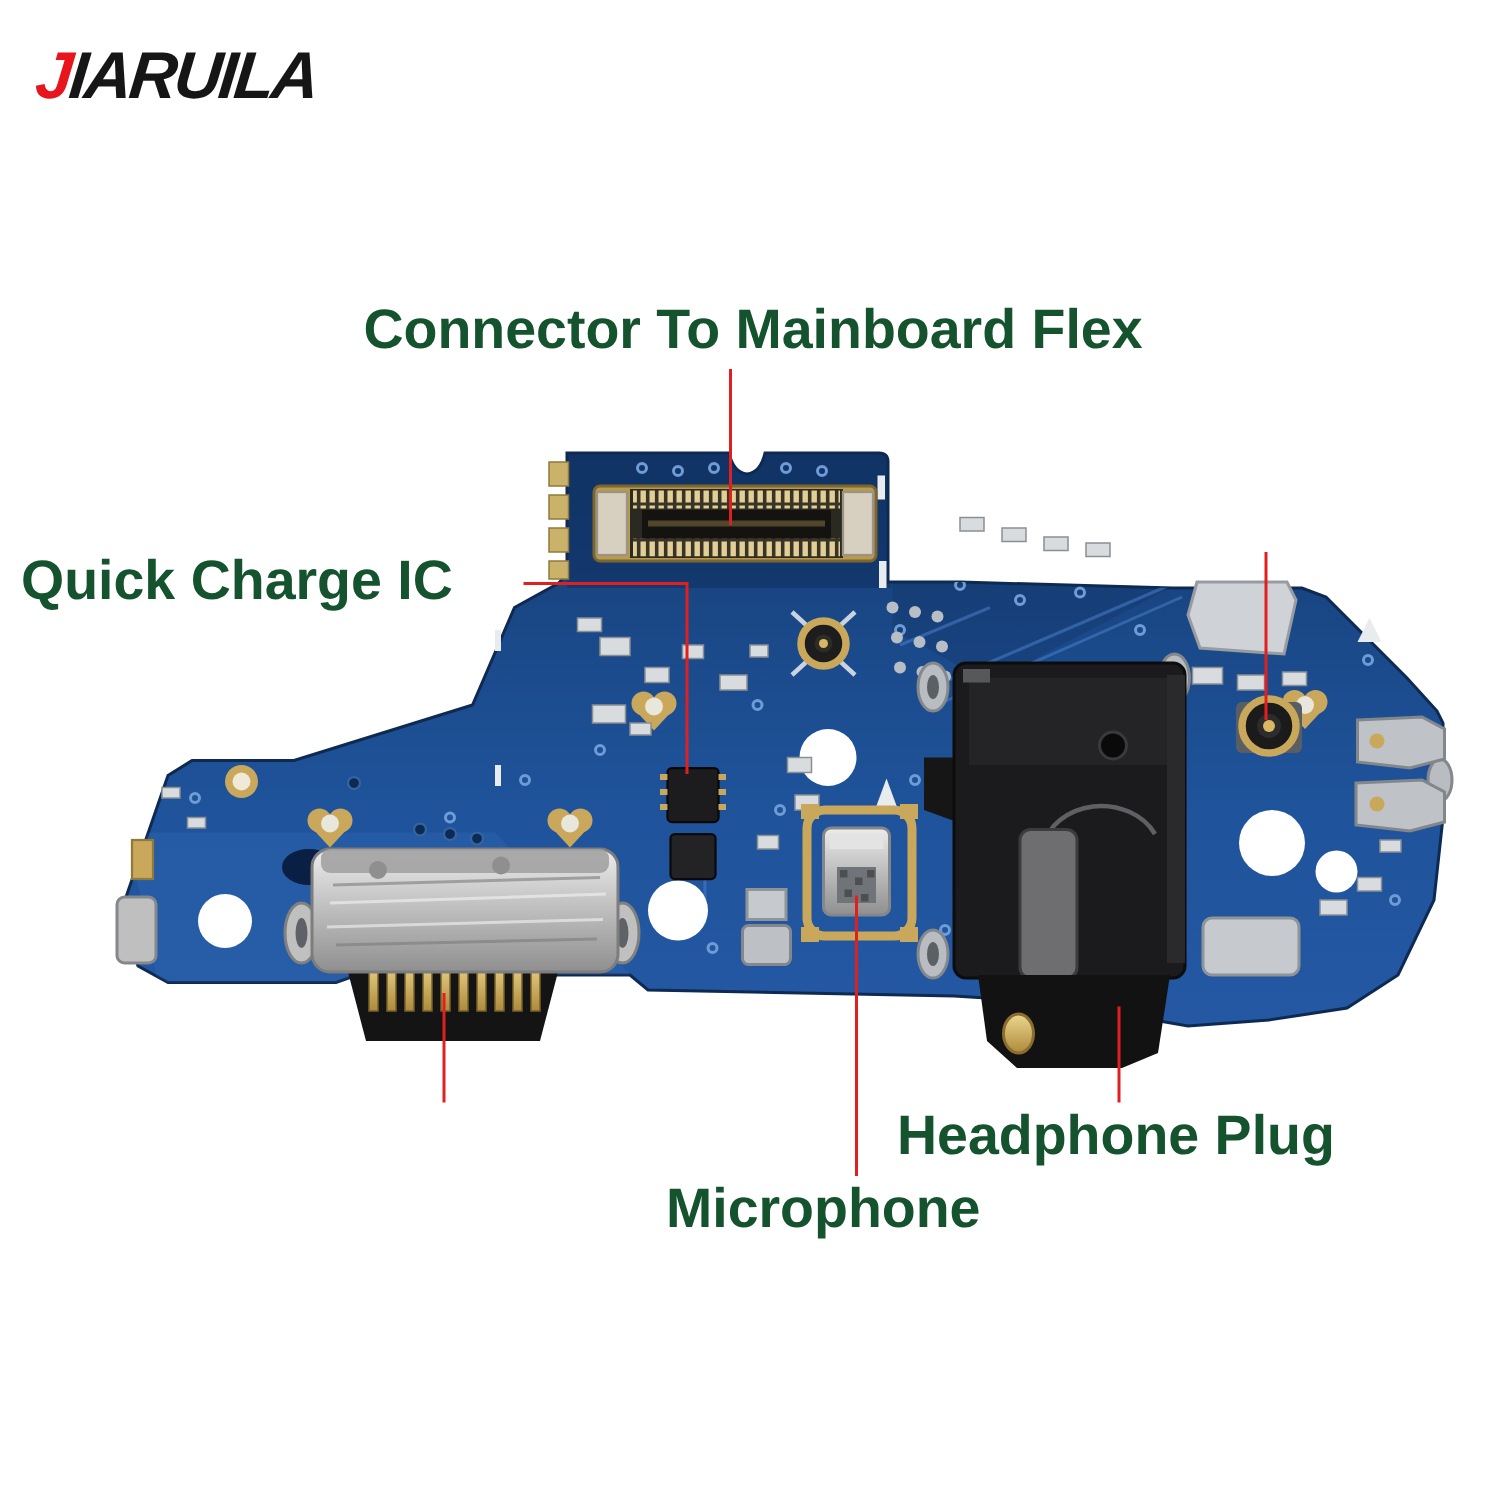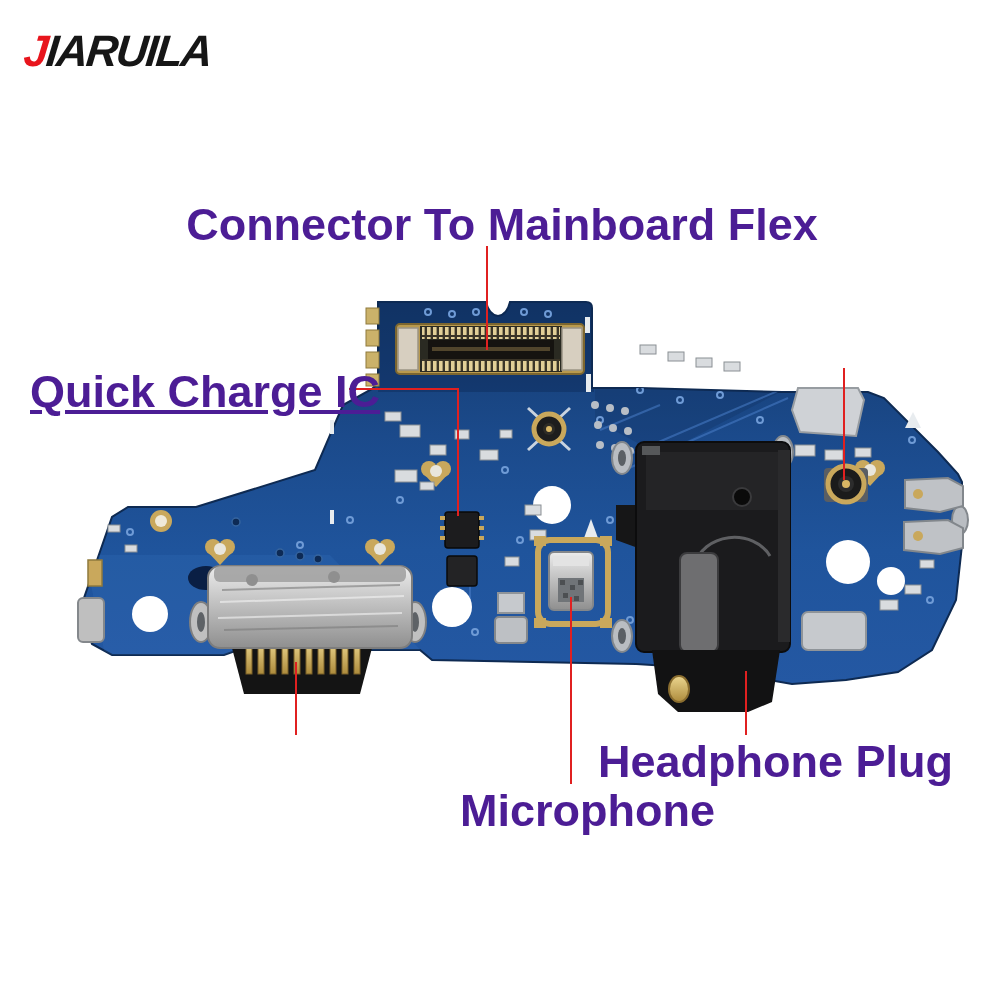--- a/index.html
+++ b/index.html
@@ -2,21 +2,21 @@
 <html><head>
 <meta charset="utf-8">
 <style>
   html,body{margin:0;padding:0;background:#ffffff;}
   .stage{position:relative;width:1000px;height:1000px;background:#ffffff;overflow:hidden;
          font-family:"Liberation Sans",sans-serif;}
   .logo{position:absolute;left:24px;top:26px;font-size:44px;font-weight:bold;font-style:italic;
         letter-spacing:-2px;white-space:nowrap;transform:skewX(-6deg);}
   .logo .j{color:#e8151d;}
   .logo .rest{color:#161616;}
-  .ann{position:absolute;color:#4c1d95;font-weight:bold;font-size:45px;white-space:nowrap;line-height:1.1;}
+  .ann{position:absolute;color:#14532d;font-weight:bold;font-size:37px;white-space:nowrap;line-height:1.1;}
   .ann.center{transform:translateX(-50%);}
   #board-svg{position:absolute;left:0;top:0;}
 </style>
 </head>
 <body>
 
 <div class="stage">
 
   <div class="logo">
     <span class="j">J</span><span class="rest">IARUILA</span>
@@ -344,20 +344,20 @@
       <polyline points="349,389 458,389 458,516"></polyline>
       <line x1="844" y1="368" x2="844" y2="480"></line>
       <line x1="296" y1="662" x2="296" y2="735"></line>
       <line x1="571" y1="597" x2="571" y2="784"></line>
       <line x1="746" y1="671" x2="746" y2="735"></line>
     </g>
   </svg>
 
   <div class="ann center" style="left:502px;top:200px;">Connector To Mainboard Flex</div>
 
-  <div class="ann" style="left:30px;top:367px;text-decoration:underline;">Quick Charge IC</div>
+  <div class="ann" style="left:14px;top:367px;">Quick Charge IC</div>
 
 
 
   <div class="ann" style="left:598px;top:737px;">Headphone Plug</div>
 
-  <div class="ann" style="left:460px;top:786px;">Microphone</div>
+  <div class="ann" style="left:444px;top:786px;">Microphone</div>
 </div>
 
 </body></html>

